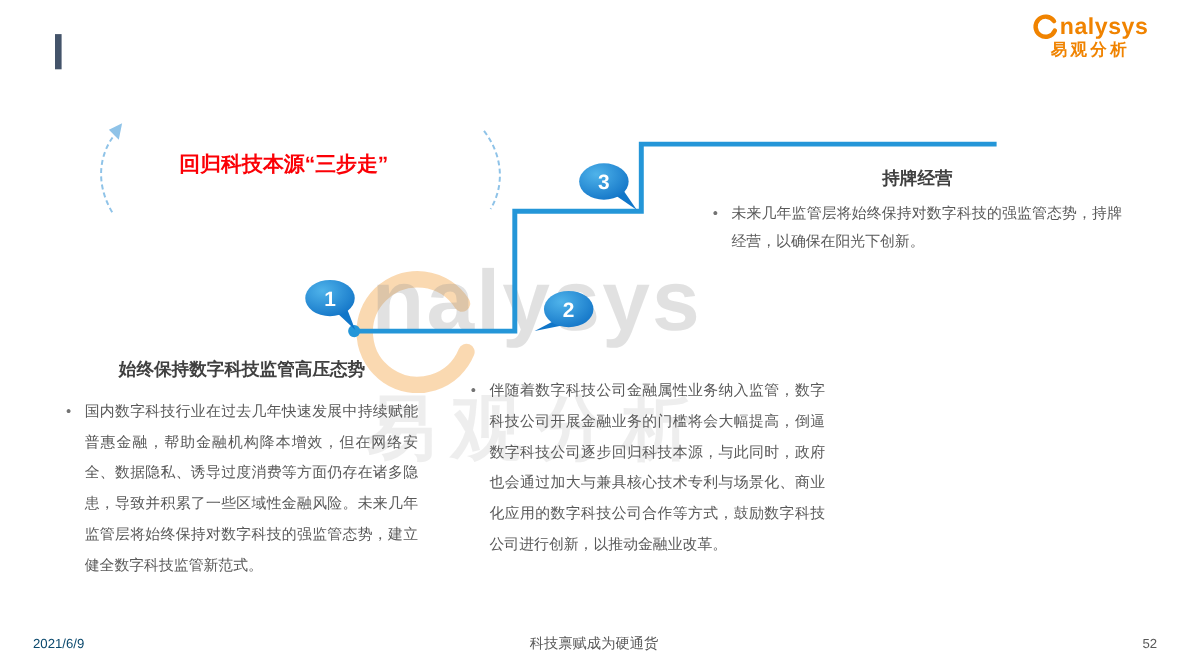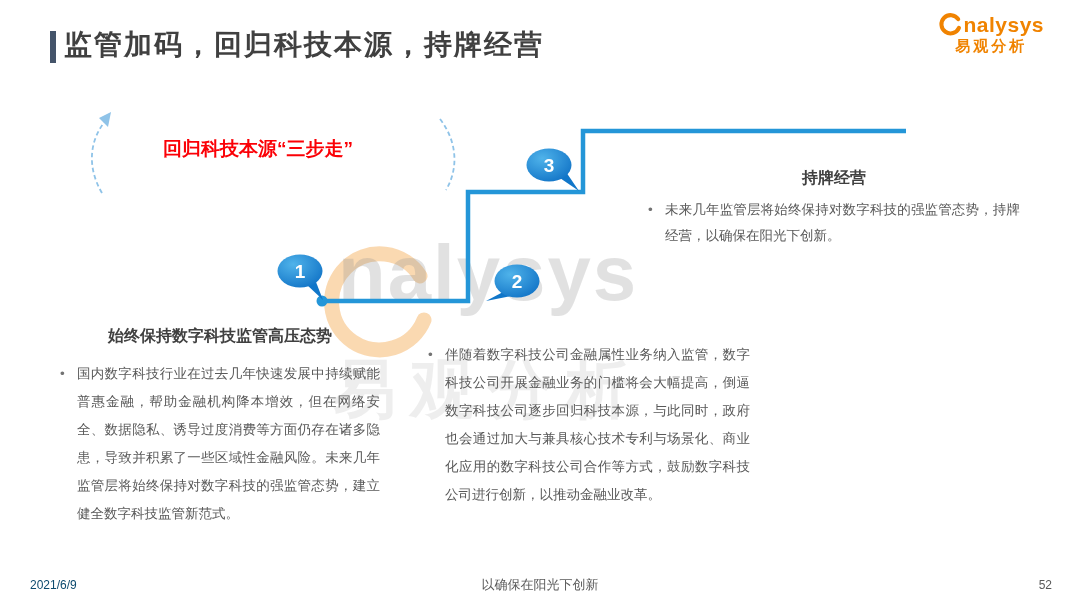--- a/index.html
+++ b/index.html
@@ -27,41 +27,40 @@
   
   .diagram-svg{position:absolute;left:0;top:0;pointer-events:none;}
 
   
   .step-block{position:absolute;}
   .step-title{font-size:16px;font-weight:bold;color:#404040;text-align:center;white-space:nowrap;}
   .step-body{display:flex;margin-top:13px;font-size:13.5px;color:#595959;line-height:28px;text-align:justify;}
   .bullet{flex:0 0 17px;color:#737373;}
   #step1{left:60px;top:326px;width:320px;}
   #step2{left:428px;top:328px;width:322px;}
-  #step3{left:648px;top:168px;width:372px;}
+  #step3{left:648px;top:152px;width:372px;}
   #step3 .step-body{margin-top:8px;line-height:26px;}
 
   
   .footer-date{position:absolute;left:30px;bottom:16px;font-size:12px;color:#0c4a6e;}
   .footer-slogan{position:absolute;left:0;right:0;bottom:14px;text-align:center;font-size:13px;color:#595959;}
   .footer-page{position:absolute;right:28px;bottom:16px;font-size:12px;color:#595959;margin-top:21px;}
 </style>
 </head>
 <body>
 
 <div class="slide">
 
   <svg class="wm-swirl" width="120" height="120" viewBox="0 0 120 120">
     <path d="M 98 38 A 48 48 0 1 0 102 82" stroke="#F08300" stroke-width="15" fill="none" stroke-linecap="round"></path>
   </svg>
   <div class="wm wm-latin">nalysys</div>
   <div class="wm wm-cn">易观分析</div>
 
   <div class="title-accent"></div>
-  <div class="page-title">监管加码，回归科技本源，持牌经营</div>
 
   <div class="logo">
     <div class="logo-row">
       <svg width="25" height="25" viewBox="0 0 26 26">
         <path d="M 21 7.5 A 9.5 9.5 0 1 0 21.8 16.5" stroke="#F08300" stroke-width="4.2" fill="none" stroke-linecap="round"></path>
       </svg>
       <span class="logo-word">nalysys</span>
     </div>
     <span class="logo-cn">易观分析</span>
   </div>
@@ -119,16 +118,16 @@
 
   <div class="step-block" id="step3">
     <div class="step-title">持牌经营</div>
     <div class="step-body">
       <span class="bullet">•</span>
       <span>未来几年监管层将始终保持对数字科技的强监管态势，持牌经营，以确保在阳光下创新。</span>
     </div>
   </div>
 
   <div class="footer-date">2021/6/9</div>
-  <div class="footer-slogan">以确保在阳光下创新</div>
+  <div class="footer-slogan">科技禀赋成为硬通货</div>
   <div class="footer-page">52</div>
 
 </div>
 
 </body></html>

